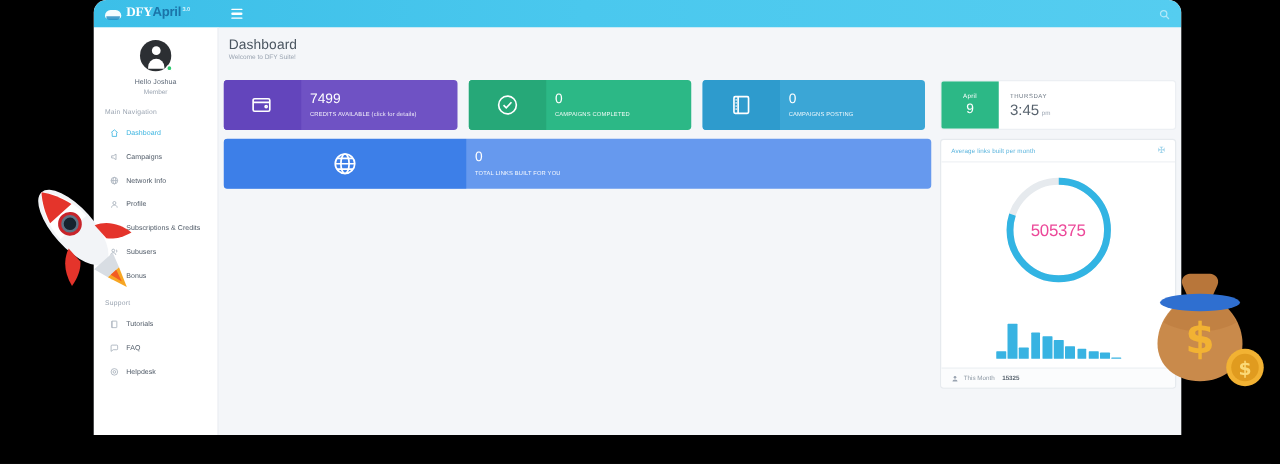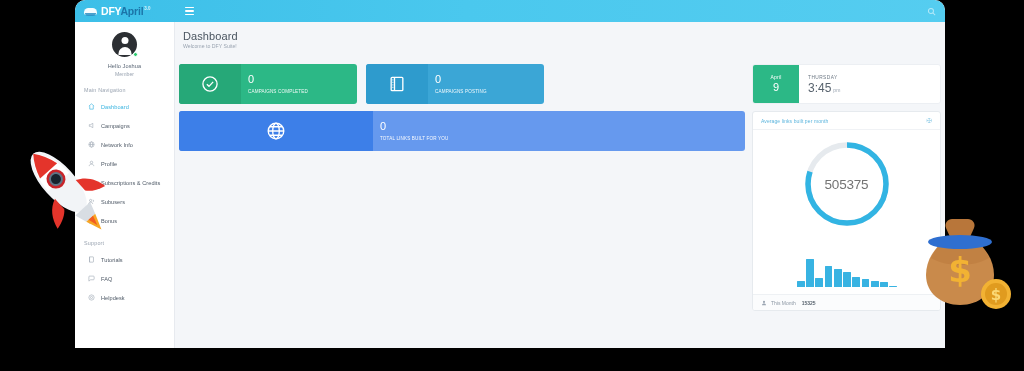--- a/index.html
+++ b/index.html
@@ -67,21 +67,21 @@
     border-radius: 0 0 6px 6px;
     opacity: 0.85;
   }
   .logo-text {
     font-size: 10.5px;
     font-weight: bold;
     letter-spacing: -0.2px;
     line-height: 1;
     white-space: nowrap;
   }
-  .logo-dfy { color: #ffffff; }
+  .logo-dfy { color: #ffffff; font-family: Liberation Serif, serif; }
   .logo-suite { color: #1b74a8; }
   .logo-ver {
     font-size: 4.5px;
     color: #d8f2fb;
     vertical-align: super;
     margin-left: 1px;
     letter-spacing: 0;
   }
 
   #hamburger {
@@ -374,21 +374,21 @@
     width: 100%;
     display: flex; align-items: center; justify-content: center;
     margin-top: 2px;
   }
   #donut { position: relative; width: 92px; height: 92px; }
   #donut svg { display: block; transform: rotate(-90deg); }
   #donut-value {
     position: absolute; inset: 0;
     display: flex; align-items: center; justify-content: center;
     font-size: 13.5px;
-    color: #737373;
+    color: #ec4899;
     letter-spacing: -0.2px;
   }
 
   #mini-bars {
     position: absolute;
     left: 44px; bottom: 7px;
     width: 100px; height: 30px;
     display: flex; align-items: flex-end; gap: 1.6px;
   }
   #mini-bars .bar {
@@ -581,20 +581,33 @@
 
     <div id="content">
 
       <div id="page-head">
         <div id="page-title">Dashboard</div>
         <div id="page-sub">Welcome to DFY Suite!</div>
       </div>
 
       <div id="cards-row">
 
+        <div class="stat-card" id="card-credits">
+          <div class="card-icon">
+            <svg width="20" height="20" viewBox="0 0 24 24" fill="none" stroke="currentColor" stroke-width="1.6">
+              <path d="M3 7.5A1.5 1.5 0 014.5 6h13A1.5 1.5 0 0119 7.5v9A1.5 1.5 0 0117.5 18h-13A1.5 1.5 0 013 16.5z"></path>
+              <path d="M3 9.5h16"></path>
+                <circle cx="15.5" cy="13.5" r="1"></circle>
+            </svg>
+          </div>
+          <div class="card-body">
+            <div class="card-value">7499</div>
+            <div class="card-label">CREDITS AVAILABLE (click for details)</div>
+          </div>
+        </div>
 
         <div class="stat-card" id="card-completed">
           <div class="card-icon">
             <svg width="20" height="20" viewBox="0 0 24 24" fill="none" stroke="currentColor" stroke-width="1.6">
               <circle cx="12" cy="12" r="8.5"></circle>
                 <path d="M8.2 12.2l2.6 2.6 5-5.4"></path>
             </svg>
           </div>
           <div class="card-body">
             <div class="card-value">0</div>

